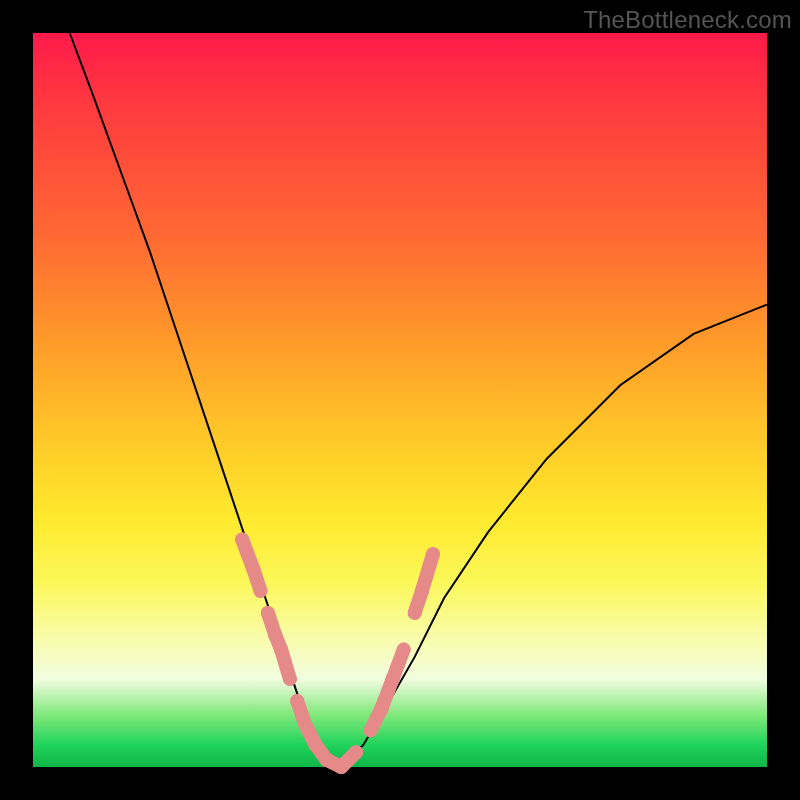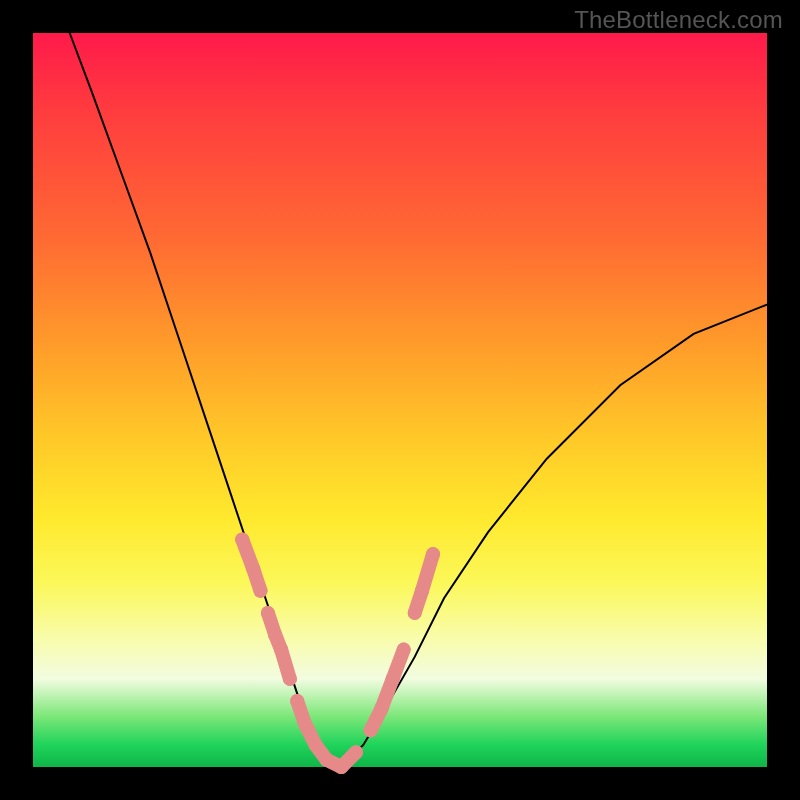--- a/index.html
+++ b/index.html
@@ -13,21 +13,21 @@
   }
   .frame {
     position: relative;
     width: 800px;
     height: 800px;
     background: #000;
   }
   .watermark {
     position: absolute;
     top: 6px;
-    right: 17px;
+    right: 8px;
     color: #555;
     font-size: 24px;
     font-weight: 500;
     letter-spacing: 0.2px;
     user-select: none;
   }
   .plot-area {
     position: absolute;
     left: 33px;
     top: 33px;

